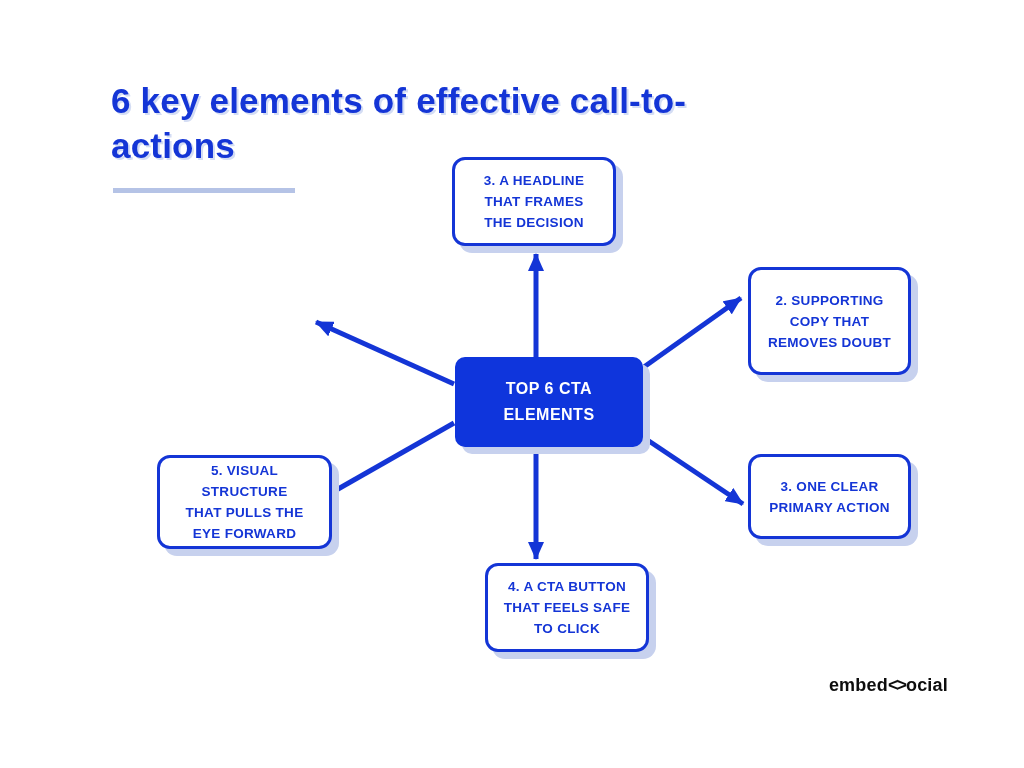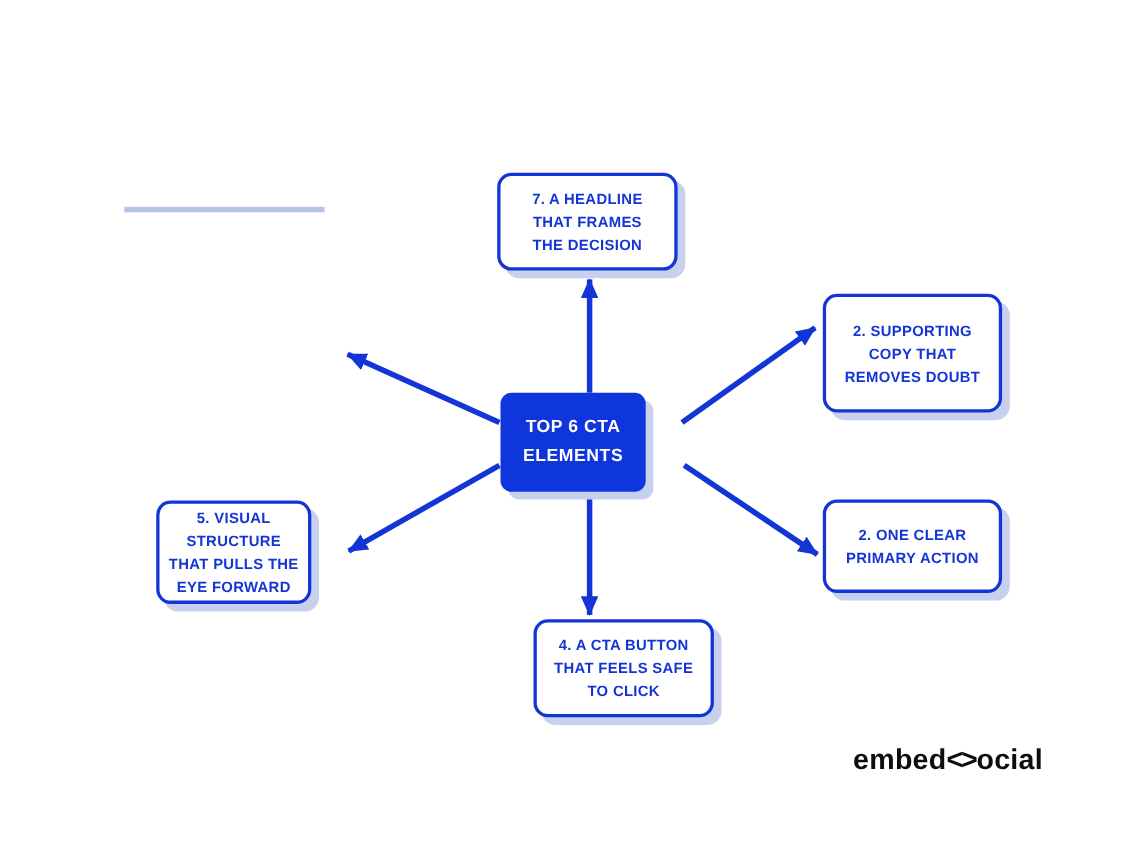--- a/index.html
+++ b/index.html
@@ -25,68 +25,70 @@
     text-align: center; background: #ffffff;
     border: 3px solid #1435d6; border-radius: 13px;
     box-shadow: 7px 7px 0 #c7d1ee;
     color: #1435d6; font-weight: bold; font-size: 13.5px; line-height: 21px;
     letter-spacing: 0.3px; white-space: pre-line; padding: 4px;
   }
   #node1 { left: 452px; top: 157px; width: 164px; height: 89px; }
   #node2 { left: 748px; top: 267px; width: 163px; height: 108px; }
   #node3 { left: 748px; top: 454px; width: 163px; height: 85px; }
   #node4 { left: 452px; top: 563px; width: 164px; height: 89px; margin-left: 33px; }
-  #node5 { left: 142px; top: 455px; width: 141px; height: 94px; }
+  #node5 { left: 157px; top: 455px; width: 175px; height: 94px; }
   #node6 { left: 142px; top: 278px; width: 165px; height: 89px; }
 
   .center-node {
-    position: absolute; left: 455px; top: 357px; width: 132px; height: 90px;
+    position: absolute; left: 455px; top: 357px; width: 188px; height: 90px;
     display: flex; align-items: center; justify-content: center; text-align: center;
     background: #0f35dc; border-radius: 10px;
     box-shadow: 7px 7px 0 #c7d1ee;
     color: #ffffff; font-weight: bold; font-size: 16px; line-height: 26px;
     letter-spacing: 0.5px; white-space: pre-line;
   }
 
   .logo {
     position: absolute; right: 76px; top: 675px;
-    font-size: 26px; font-weight: bold; color: #0d0d0d; letter-spacing: 0.2px;
+    font-size: 18px; font-weight: bold; color: #0d0d0d; letter-spacing: 0.2px;
   }
   .logo .symbol { letter-spacing: -2px; margin: 0 1px 0 0; }
 </style>
 </head>
 <body>
 
 <div class="canvas">
 
+  <div class="title">6 key elements of effective call-to-
+actions</div>
   <div class="title-underline"></div>
 
   <svg class="connectors" viewBox="0 0 1024 768" xmlns="http://www.w3.org/2000/svg">
     <defs>
       <marker id="ah" markerWidth="3.6" markerHeight="3.2" refX="3.4" refY="1.6" orient="auto" markerUnits="strokeWidth">
         <path d="M0,0 L3.6,1.6 L0,3.2 Z" fill="#1435d6"></path>
       </marker>
     </defs>
     <g stroke="#1435d6" stroke-width="5">
       <line x1="536" y1="357" x2="536" y2="254" marker-end="url(#ah)"></line>
       <line x1="620" y1="384" x2="741" y2="298" marker-end="url(#ah)"></line>
       <line x1="622" y1="423" x2="743" y2="504" marker-end="url(#ah)"></line>
       <line x1="536" y1="447" x2="536" y2="559" marker-end="url(#ah)"></line>
       <line x1="454" y1="423" x2="317" y2="501" marker-end="url(#ah)"></line>
       <line x1="454" y1="384" x2="316" y2="322" marker-end="url(#ah)"></line>
     </g>
   </svg>
 
-  <div class="node" id="node1">7. A HEADLINE
+  <div class="node" id="node1">3. A HEADLINE
 THAT FRAMES
 THE DECISION</div>
   <div class="node" id="node2">2. SUPPORTING
 COPY THAT
 REMOVES DOUBT</div>
-  <div class="node" id="node3">2. ONE CLEAR
+  <div class="node" id="node3">3. ONE CLEAR
 PRIMARY ACTION</div>
   <div class="node" id="node4">4. A CTA BUTTON
 THAT FEELS SAFE
 TO CLICK</div>
   <div class="node" id="node5">5. VISUAL
 STRUCTURE
 THAT PULLS THE
 EYE FORWARD</div>
 
   <div class="center-node">TOP 6 CTA

